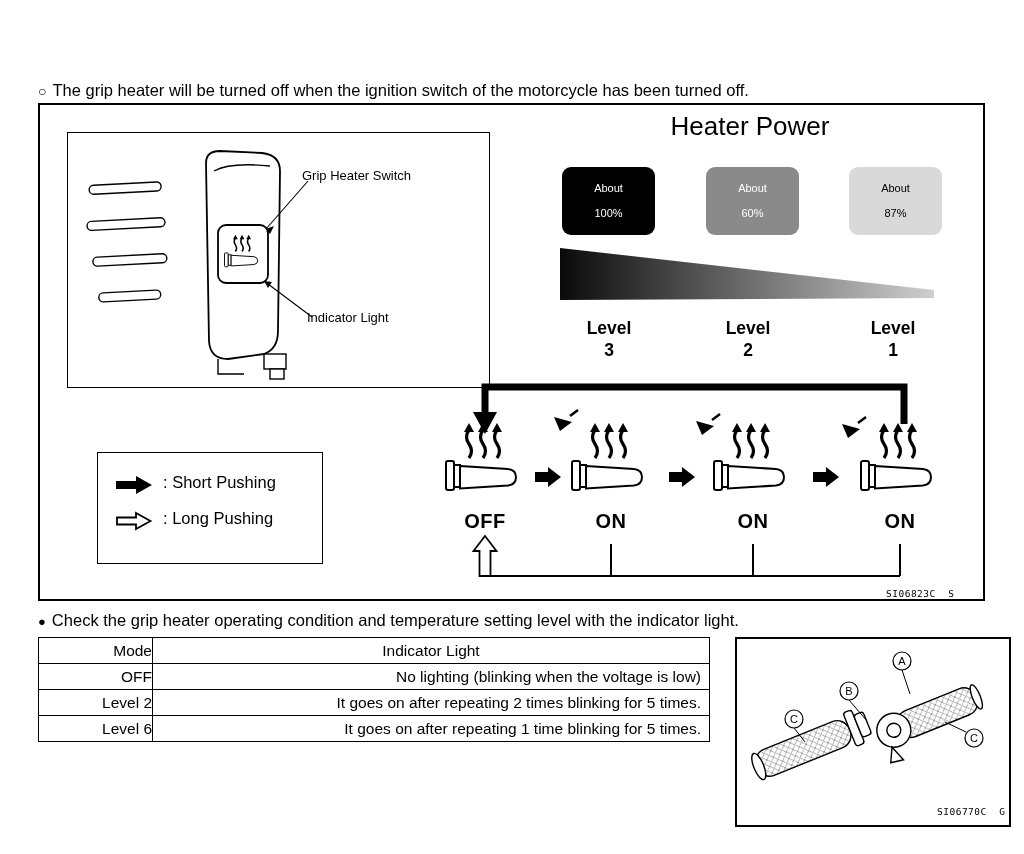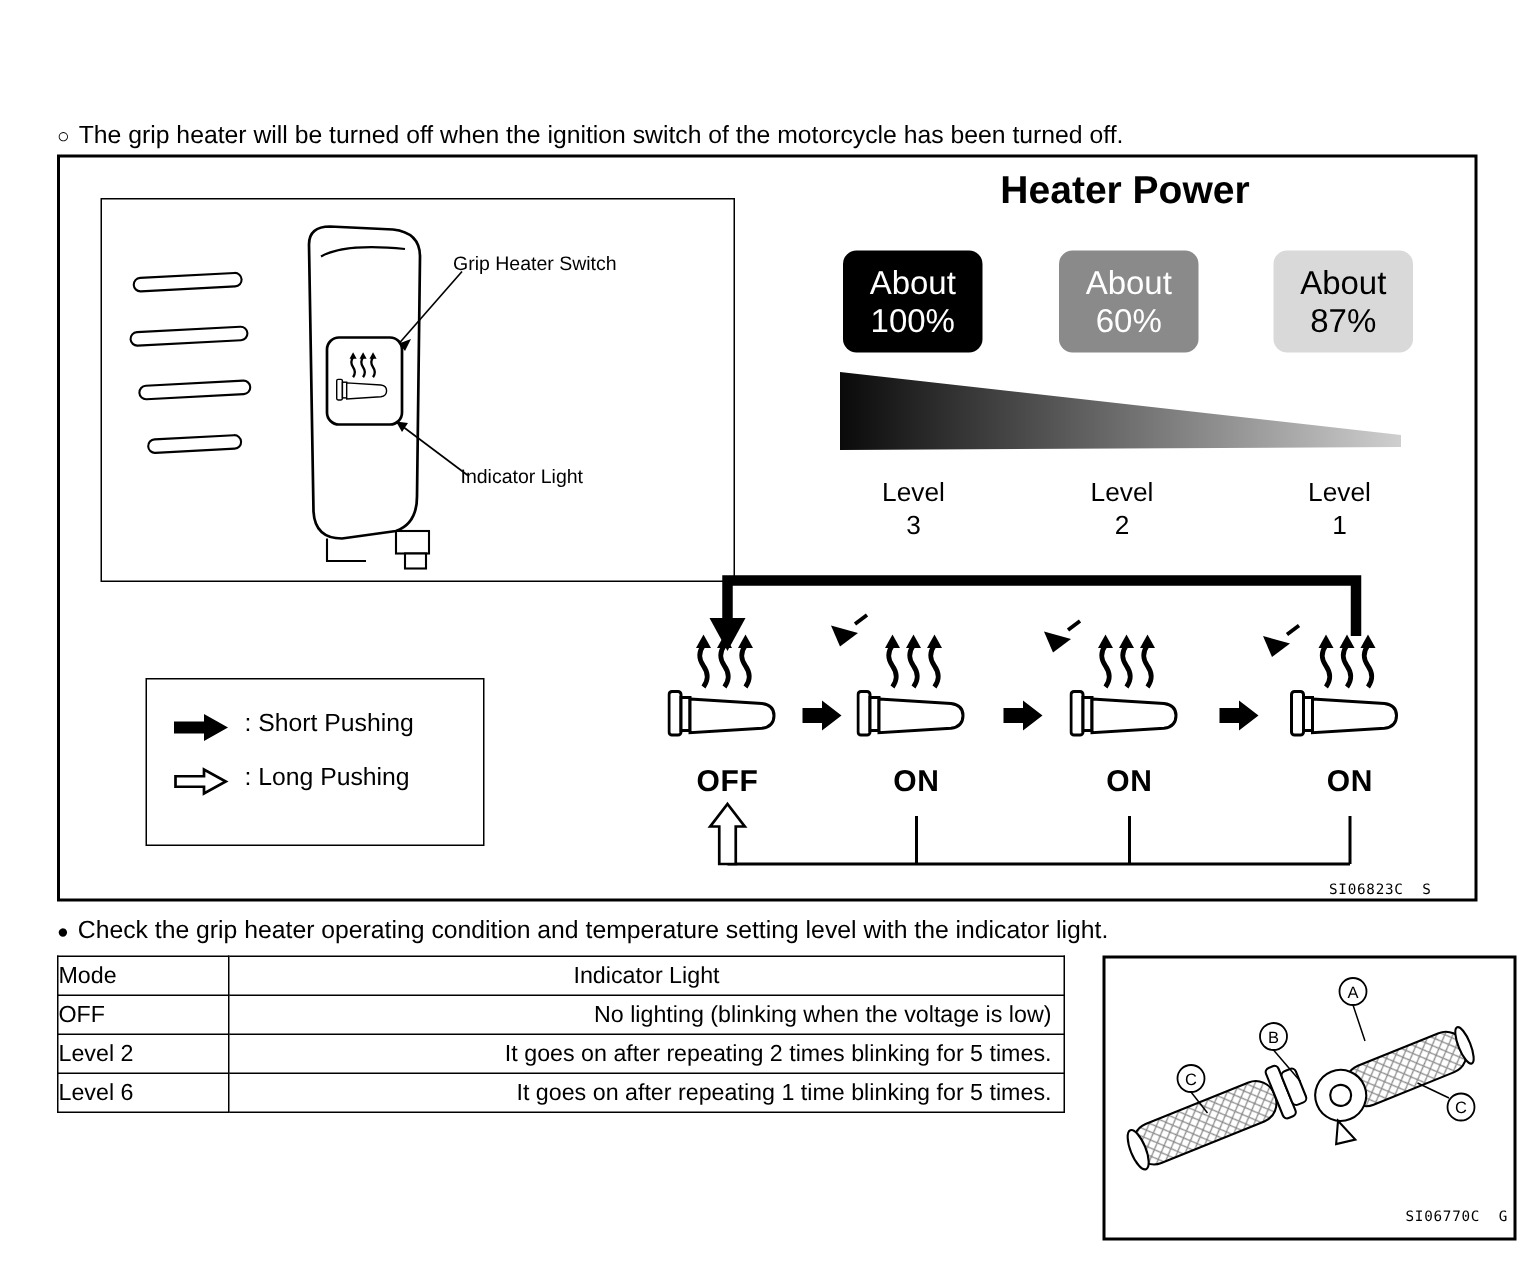--- a/index.html
+++ b/index.html
@@ -13,47 +13,47 @@
   
   .note-line { position:absolute; font-size:16.5px; display:flex; align-items:baseline; gap:6px; white-space:nowrap; }
   .bullet-circle { font-size:14px; }
   .bullet-dot { font-size:13px; }
 
   
   .main-box { position:absolute; left:38px; top:103px; width:947px; height:498px; border:2px solid #000; background:#fff; }
   .switch-box { position:absolute; left:27px; top:27px; width:423px; height:256px; border:1.5px solid #000; }
   .switch-label { position:absolute; font-size:13px; white-space:nowrap; }
 
-  .heater-title { position:absolute; left:500px; top:6px; width:420px; text-align:center; font-size:26px; font-weight:700; }
-
-  .power-box { position:absolute; top:62px; width:93px; height:68px; border-radius:9px; text-align:center; padding-top:9px; font-size:22px; line-height:25px; }
+  .heater-title { position:absolute; left:500px; top:6px; width:420px; text-align:center; font-size:26px; font-weight:400; }
+
+  .power-box { position:absolute; top:62px; width:93px; height:68px; border-radius:9px; text-align:center; padding-top:9px; font-size:11px; line-height:25px; }
   .pb-100 { left:522px; background:#000000; color:#ffffff; }
   .pb-60  { left:666px; background:#8a8a8a; color:#ffffff; }
   .pb-20  { left:809px; background:#d9d9d9; color:#000000; }
 
   .wedge { position:absolute; left:520px; top:143px; }
 
-  .level-label { position:absolute; top:212px; width:80px; text-align:center; font-size:17.5px; font-weight:400; line-height:22px; }
+  .level-label { position:absolute; top:212px; width:80px; text-align:center; font-size:17.5px; font-weight:700; line-height:22px; }
   .ll-3 { left:529px; } .ll-2 { left:668px; } .ll-1 { left:813px; }
 
   .flow { position:absolute; left:402px; top:269px; }
 
   .state-label { position:absolute; top:405px; width:80px; text-align:center; font-size:20px; font-weight:700; letter-spacing:0.5px; }
   .st-0 { left:405px; } .st-1 { left:531px; } .st-2 { left:673px; } .st-3 { left:820px; }
 
   .legend-box { position:absolute; left:57px; top:347px; width:226px; height:112px; border:1.5px solid #000; padding:20px 0 0 18px; }
   .legend-row { display:flex; gap:9px; height:30px; margin-bottom:6px; font-size:16.5px; white-space:nowrap; }
 
   .fig-code { position:absolute; font-family:"DejaVu Sans Mono", monospace; font-size:9.5px; white-space:pre; letter-spacing:0.5px; }
 
   
   .mode-table { position:absolute; left:38px; top:637px; width:672px; border-collapse:collapse; font-size:15.5px; table-layout:fixed; }
   .mode-table th, .mode-table td { border:1.5px solid #000; height:26px; font-weight:400; padding:0 8px; text-align:right; vertical-align:middle; }
   .mode-table th { text-align:center; padding:0; }
-  .mode-table .c1 { width:114px; text-align:left; padding:0; }
+  .mode-table .c1 { width:114px; text-align:right; padding:0; }
 
   
   .parts-box { position:absolute; left:735px; top:637px; width:276px; height:190px; border:2px solid #000; }
 </style>
 </head>
 <body>
 
 <svg width="0" height="0" style="position:absolute" aria-hidden="true">
   <defs>
     <symbol id="grip" viewBox="0 0 80 70">

